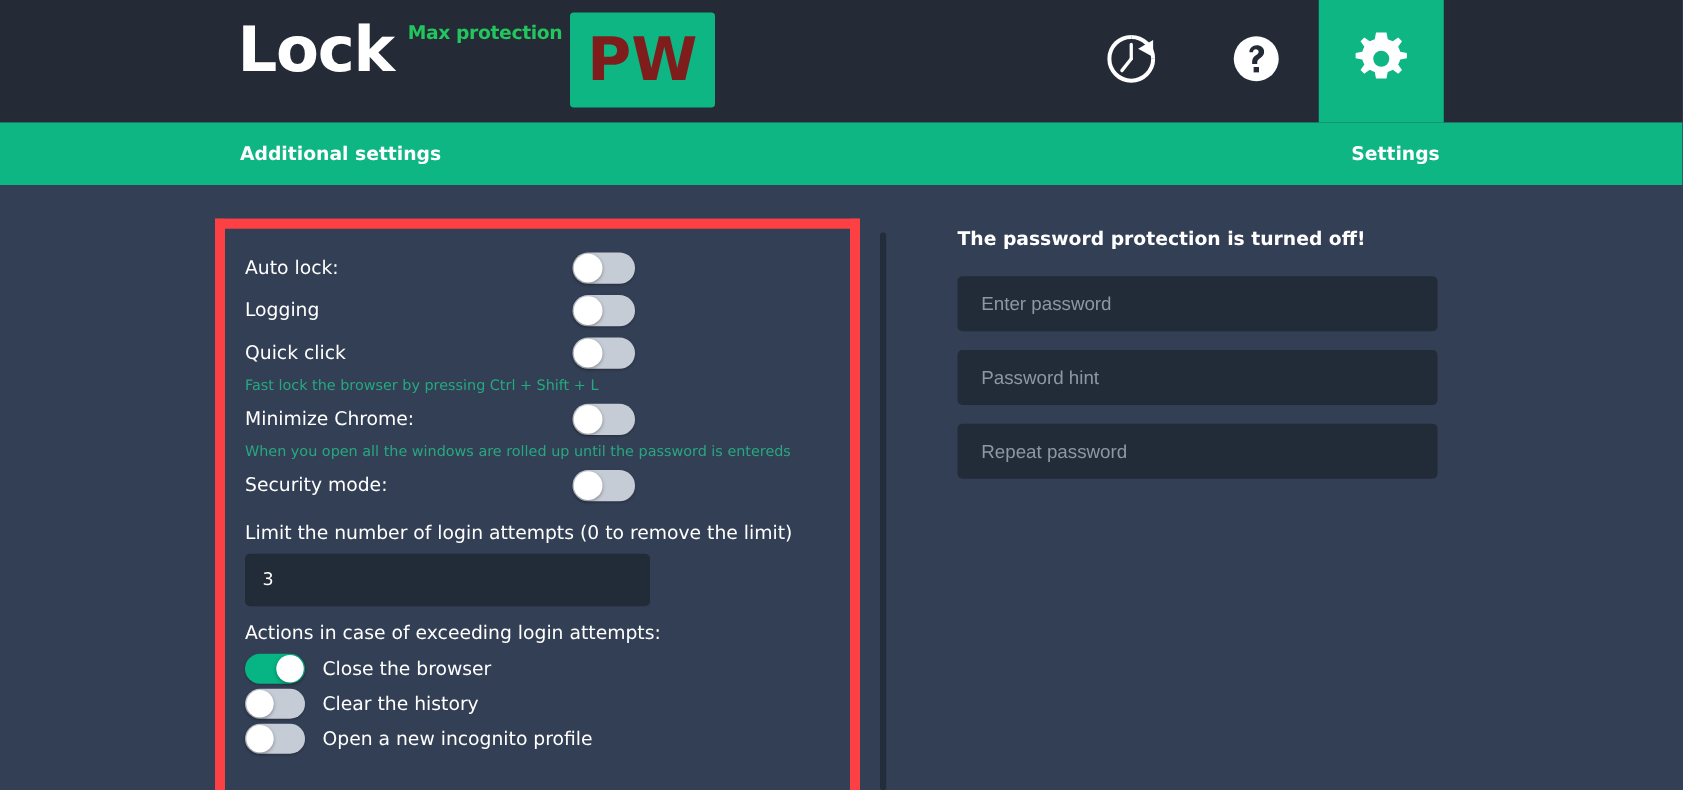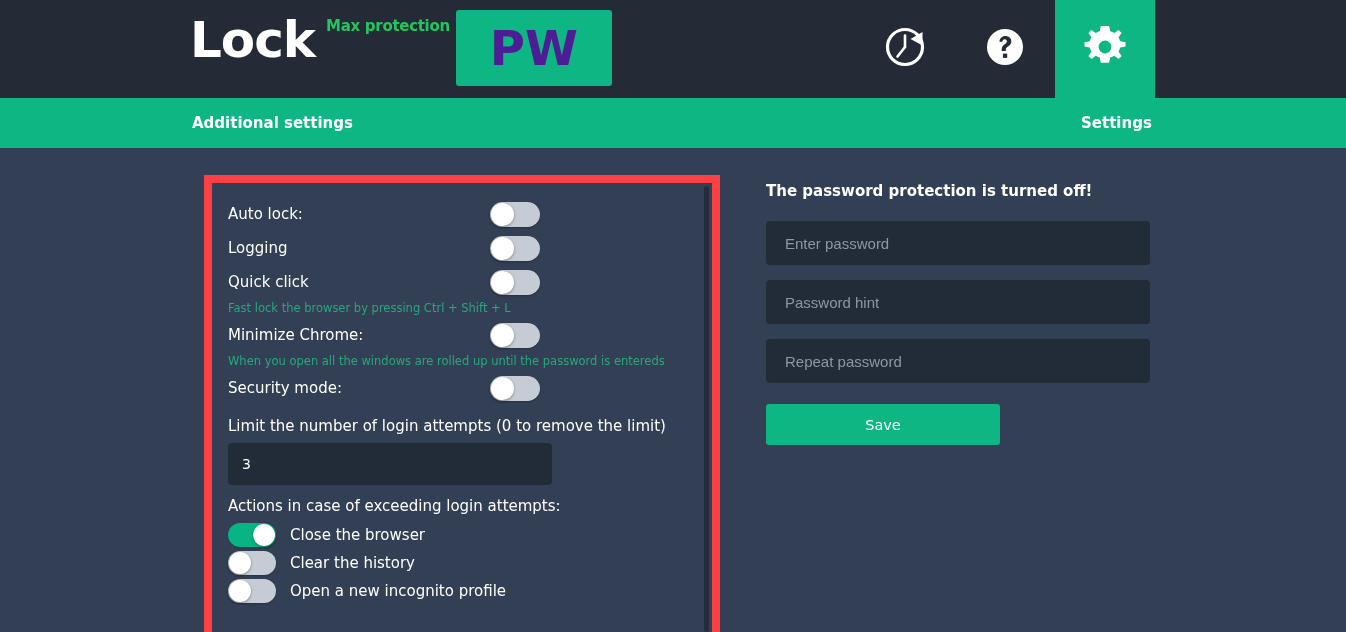--- a/index.html
+++ b/index.html
@@ -50,27 +50,27 @@
     font-family: "DejaVu Sans", sans-serif;
     font-weight: bold;
     font-size: 15px;
     line-height: 18px;
     letter-spacing: -0.3px;
     color: #22c55e;
     margin-top: 1px;
   }
   .brand-pw {
     background: #0eb683;
-    color: #4c1d95;
+    color: #7f1d1d;
     font-family: "DejaVu Sans", sans-serif;
     font-weight: bold;
     font-size: 48px;
     line-height: 76px;
     height: 76px;
-    padding: 0 34px;
+    padding: 0 14px;
     margin-left: 6px;
     border-radius: 3px;
     letter-spacing: 0px;
   }
 
   .header-actions {
     position: absolute;
     right: 191px;
     top: 0;
     height: 98px;
@@ -120,21 +120,20 @@
   
   .left-panel {
     position: absolute;
     left: 172px;
     top: 27px;
     width: 516px;
     height: 457px;
     border: 8px solid #fc4043;
     border-bottom: none;
     background: #fc4043;
-    margin-left: 32px;
   }
   .left-panel-inner {
     width: 100%;
     height: 100%;
     background: #333f54;
     padding: 14px 16px 0 16px;
     overflow: hidden;
   }
 
   .setting-row {
@@ -412,16 +411,15 @@
 
   <div class="right-panel">
     <div class="pw-status">The password protection is turned off!</div>
 
     <input class="pw-input" type="text" placeholder="Enter password" style="">
 
     <input class="pw-input" type="text" placeholder="Password hint" style="">
 
     <input class="pw-input" type="text" placeholder="Repeat password" style="">
 
-    <button class="save-btn">Save</button>
   </div>
 
 </div>
 
 </body></html>

